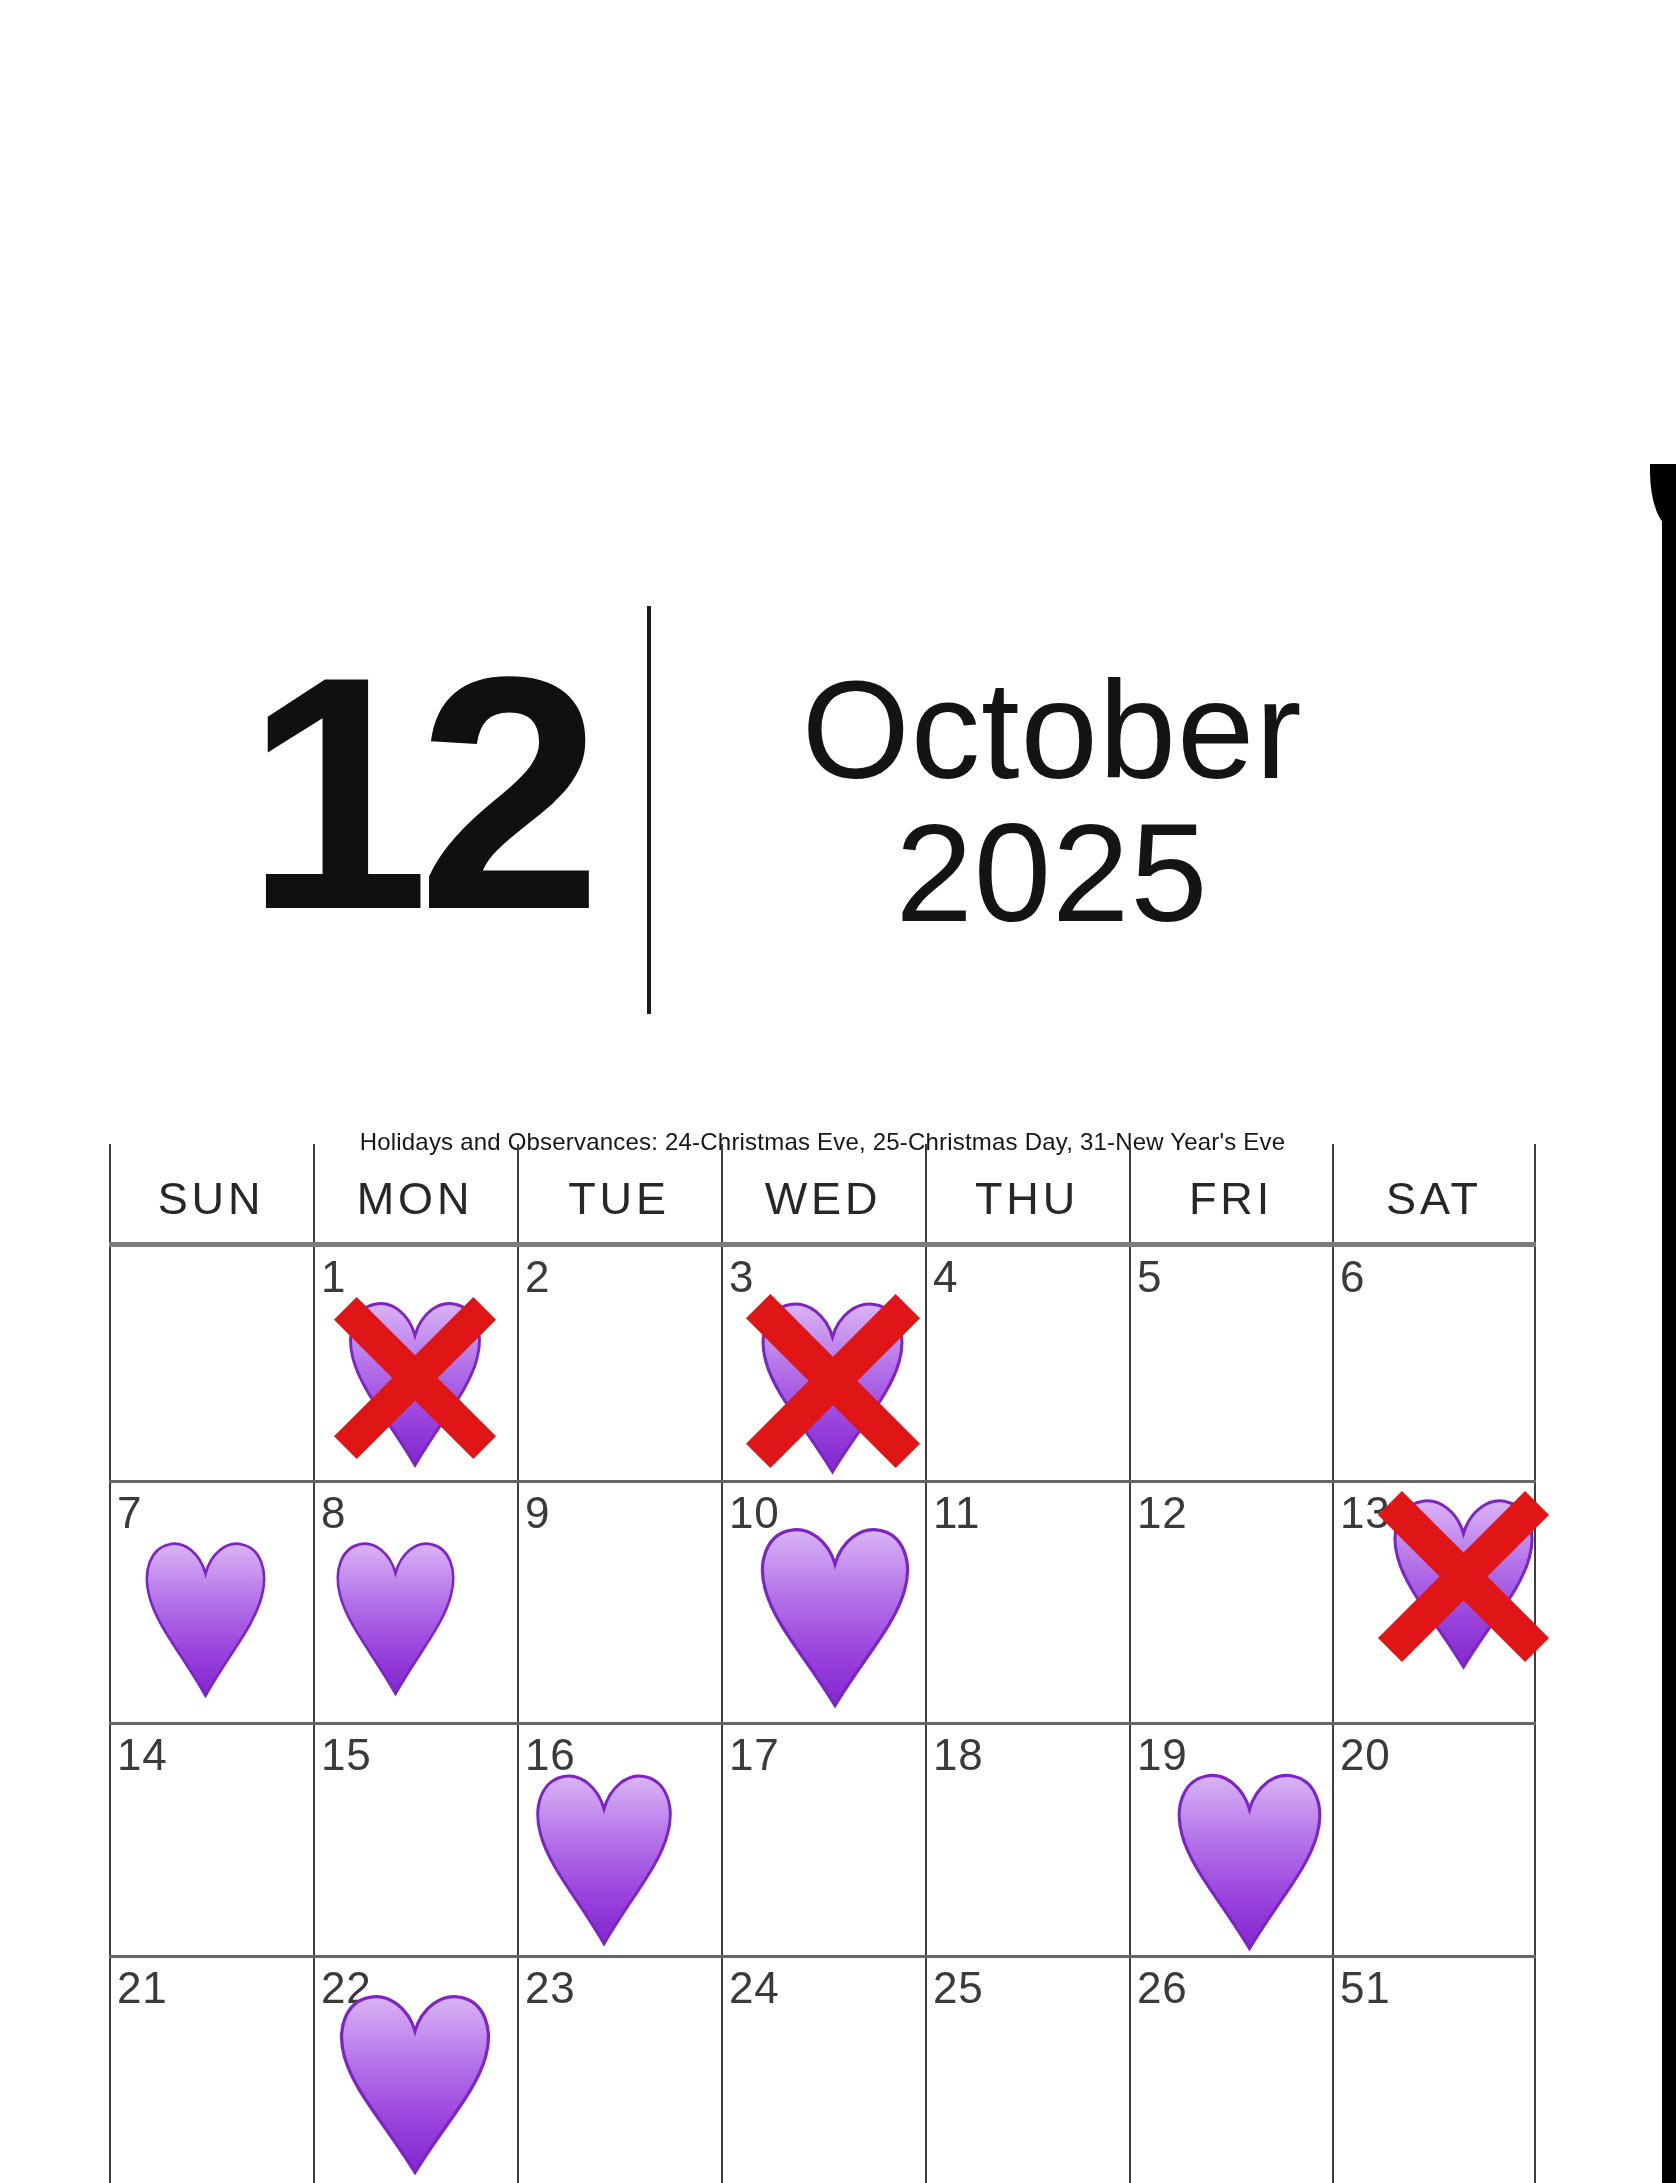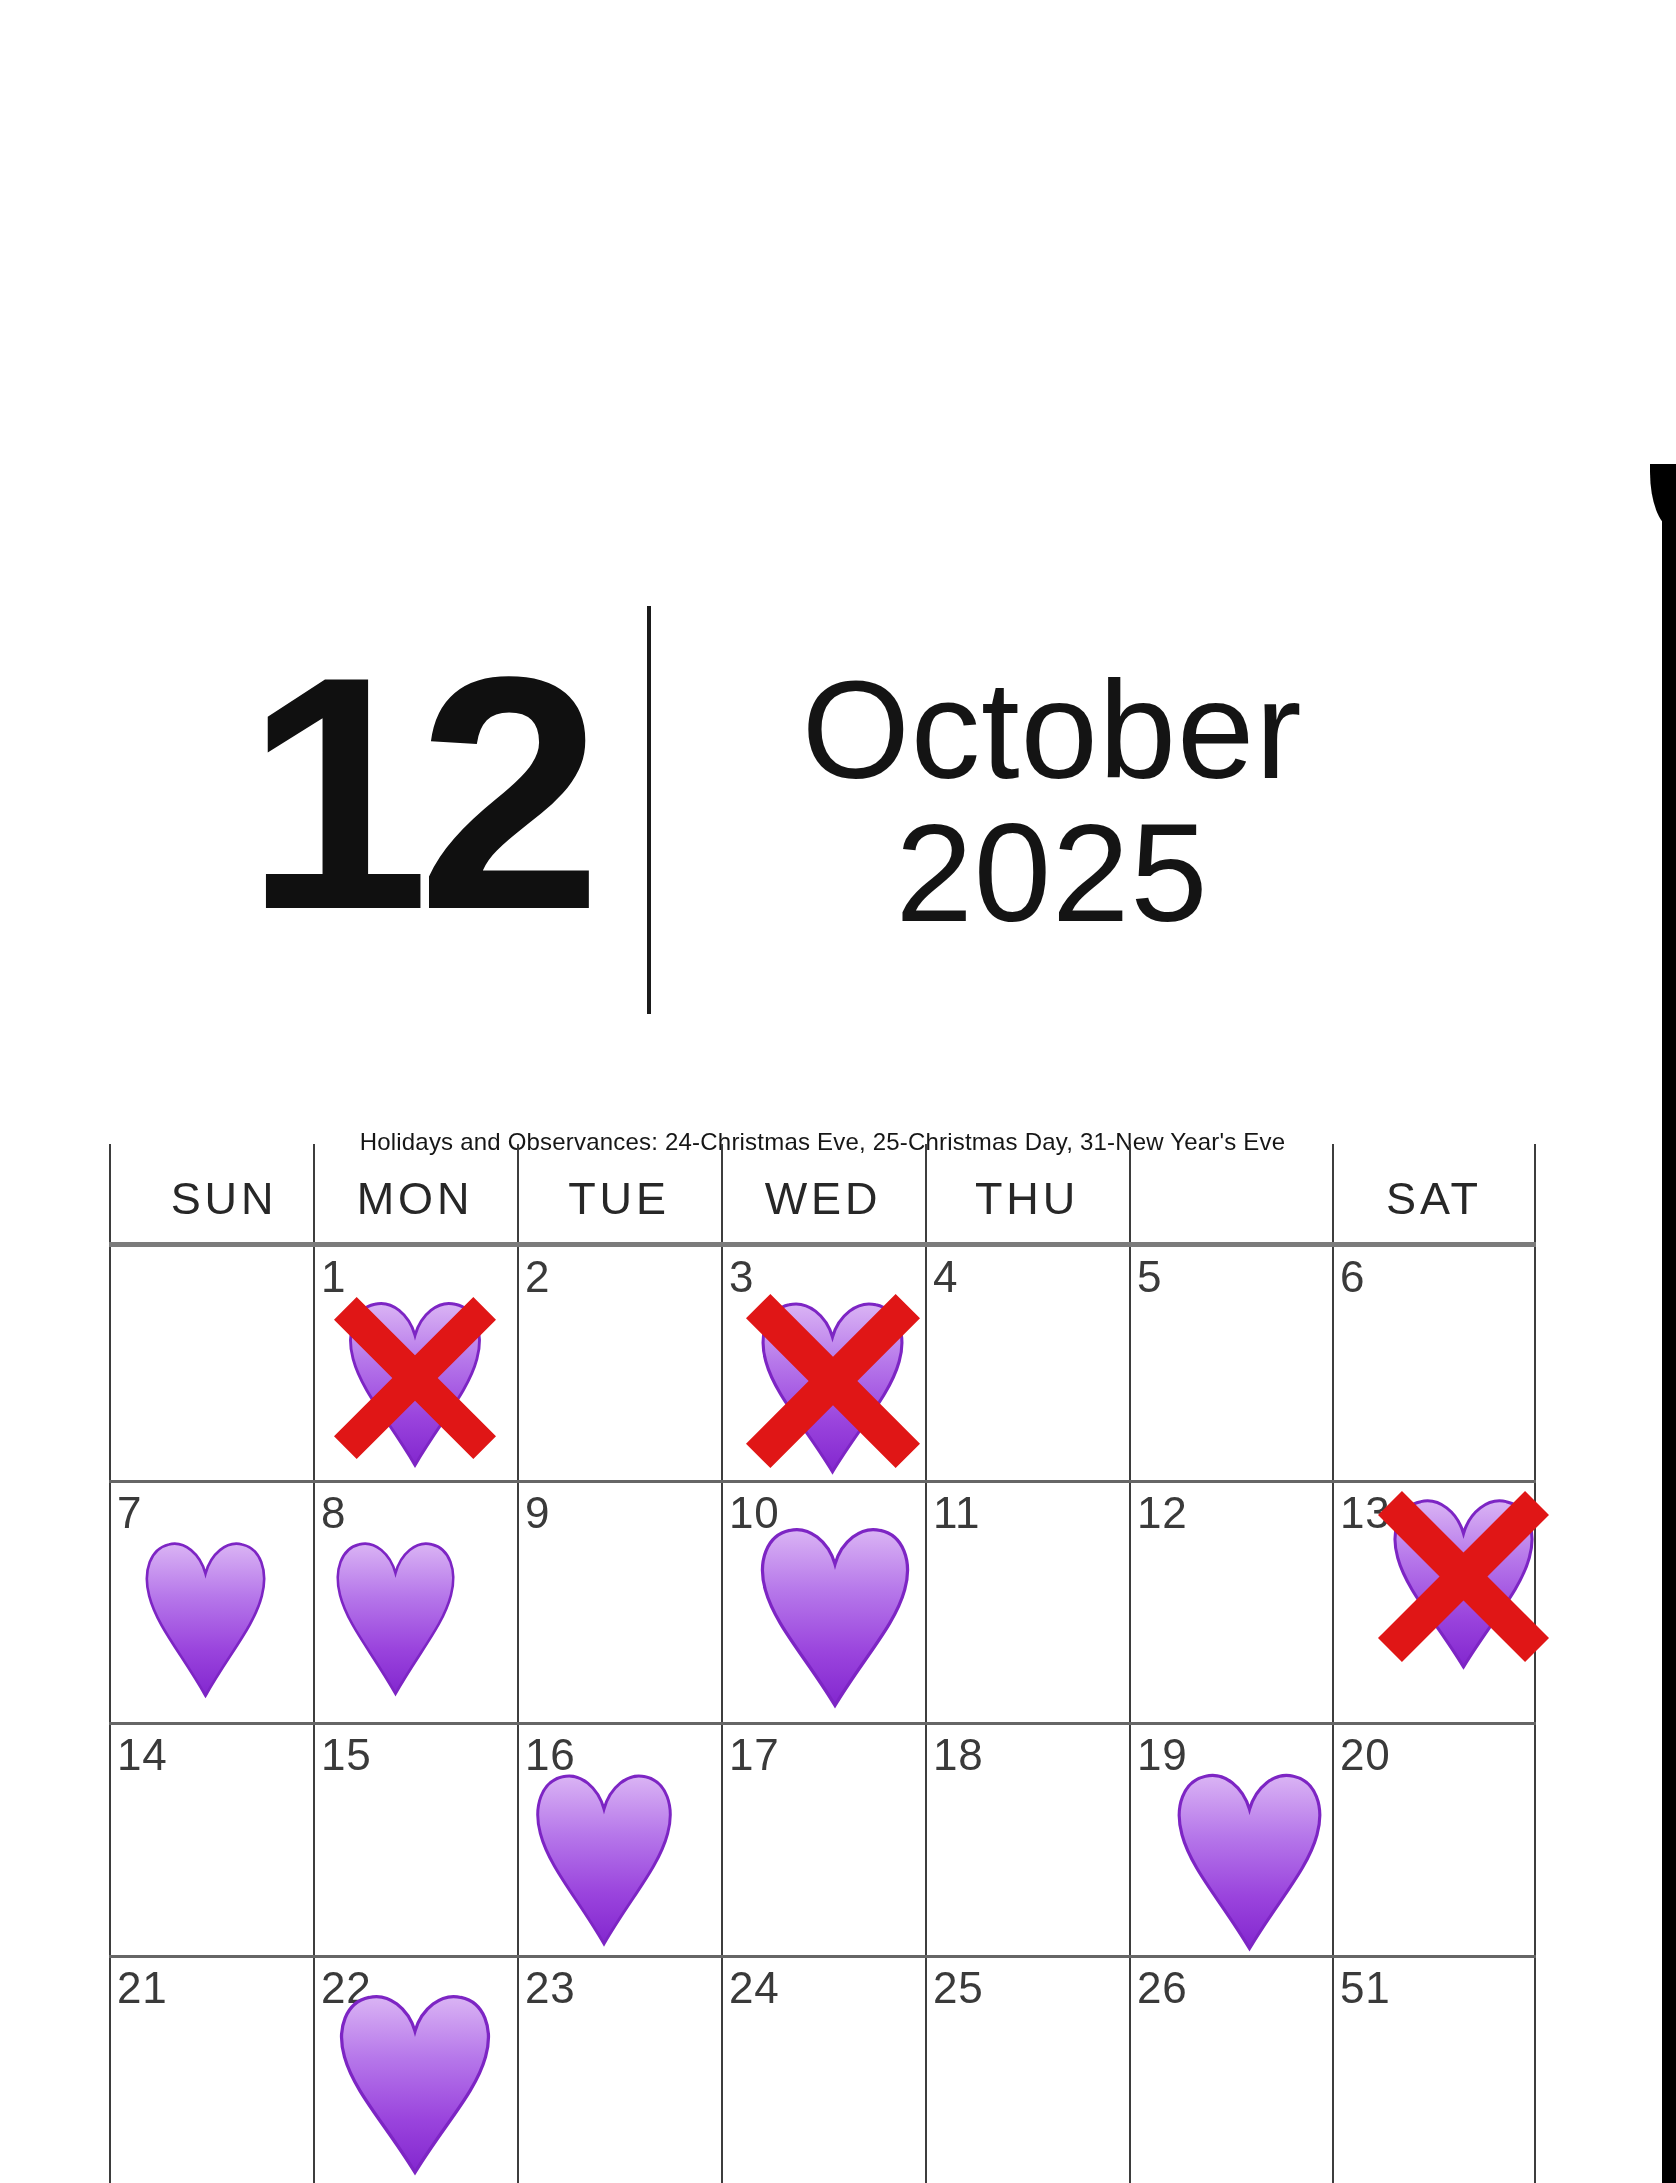--- a/index.html
+++ b/index.html
@@ -70,25 +70,26 @@
     <div class="line-v" style="left: 408px;"></div>
     <div class="line-v" style="left: 612px;"></div>
     <div class="line-v" style="left: 816px;"></div>
     <div class="line-v" style="left: 1020px;"></div>
     <div class="line-v" style="left: 1223px;"></div>
     <div class="line-v" style="left: 1425px;"></div>
     <div class="sep-h" style="top: 98px; height: 4.8px;"></div>
     <div class="line-h" style="top: 336px; height: 3.1px;"></div>
     <div class="line-h" style="top: 578px; height: 3.1px;"></div>
     <div class="line-h" style="top: 811px; height: 3.1px;"></div>
-    <div class="day-header-cell" style="left: 0px; width: 204px; margin-left: 13px;">SUN</div>
+    <div class="day-header-cell" style="left: 0px; width: 204px;">SUN</div>
     <div class="day-header-cell" style="left: 204px; width: 204px;">MON</div>
     <div class="day-header-cell" style="left: 408px; width: 204px;">TUE</div>
     <div class="day-header-cell" style="left: 612px; width: 204px;">WED</div>
     <div class="day-header-cell" style="left: 816px; width: 204px;">THU</div>
+    <div class="day-header-cell" style="left: 1020px; width: 204px;">FRI</div>
     <div class="day-header-cell" style="left: 1223px; width: 204px;">SAT</div>
     <div class="day-cell" style="left: 0px; top: 103px; width: 204px; height: 233px;"></div>
     <div class="day-cell" style="left: 204px; top: 103px; width: 204px; height: 233px;">
       <span class="day-number">1</span>
       <div class="heart-wrap" style="width: 144px; height: 183px; left: 30px; top: 44px;">
         <svg viewBox="0 0 100 124" preserveAspectRatio="none" class="heart-svg">
           <path d="M50 30 C46 16 34 6 22 9 C8 12 2 28 7 46 C13 68 32 88 50 118 C68 88 87 68 93 46 C98 28 92 12 78 9 C66 6 54 16 50 30 Z" fill="url(#heartGrad)" stroke="#7d25c4" stroke-width="2"></path>
         </svg>
         <svg viewBox="0 0 100 100" preserveAspectRatio="none" class="x-svg" style="width: 162px; height: 162px; left: -8.7px; top: 5.7px;">
           <path d="M14 0 L50 36 L86 0 L100 14 L64 50 L100 86 L86 100 L50 64 L14 100 L0 86 L36 50 L0 14 Z" fill="#e01616"></path>

